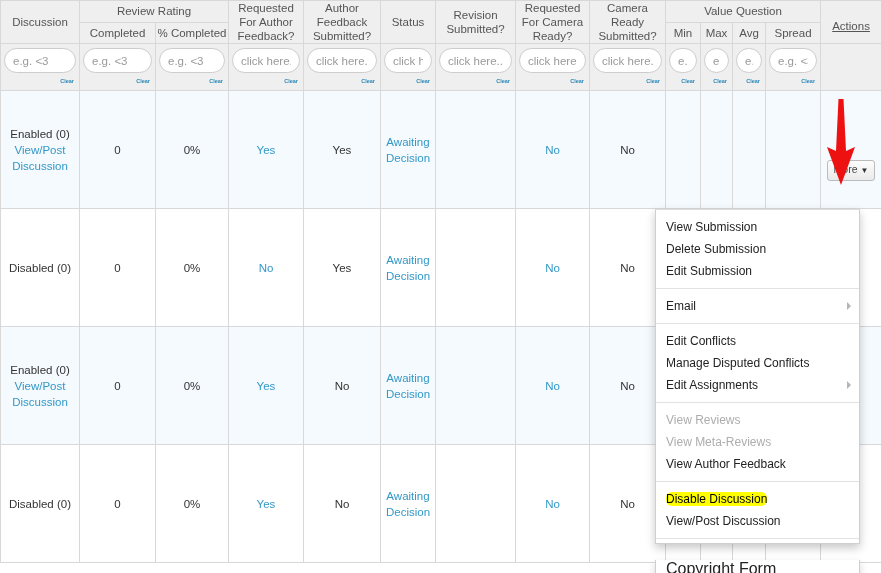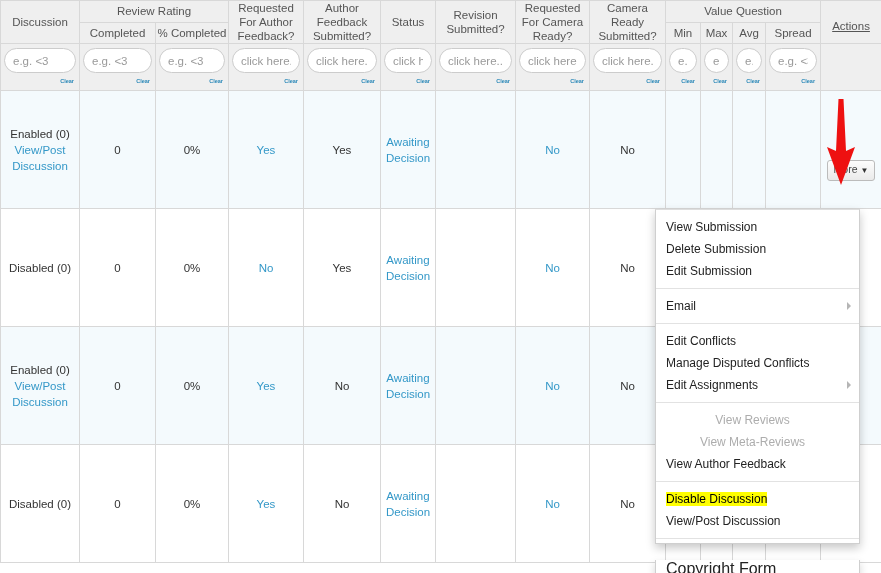--- a/index.html
+++ b/index.html
@@ -130,22 +130,22 @@
     z-index: 20;
   }
   .menu-item {
     position: relative;
     padding: 4px 20px 4px 10px;
     line-height: 14px;
     white-space: nowrap;
     cursor: pointer;
     color: #222222;
   }
-  .menu-item.disabled { color: #adadad; cursor: default; text-align: center; }
-  .menu-item.highlight > span.lbl { background: #ffff00; color: #000000; }
+  .menu-item.disabled { color: #adadad; cursor: default; }
+  .menu-item.highlight > span.lbl { background: #ffff00; color: #000000; border-radius: 6px; }
   .menu-sep {
     height: 1px;
     background: #e2e2e2;
     margin: 6px 0 6px 0;
   }
   .submenu-caret {
     position: absolute;
     right: 8px;
     top: 50%;
     transform: translateY(-50%);

